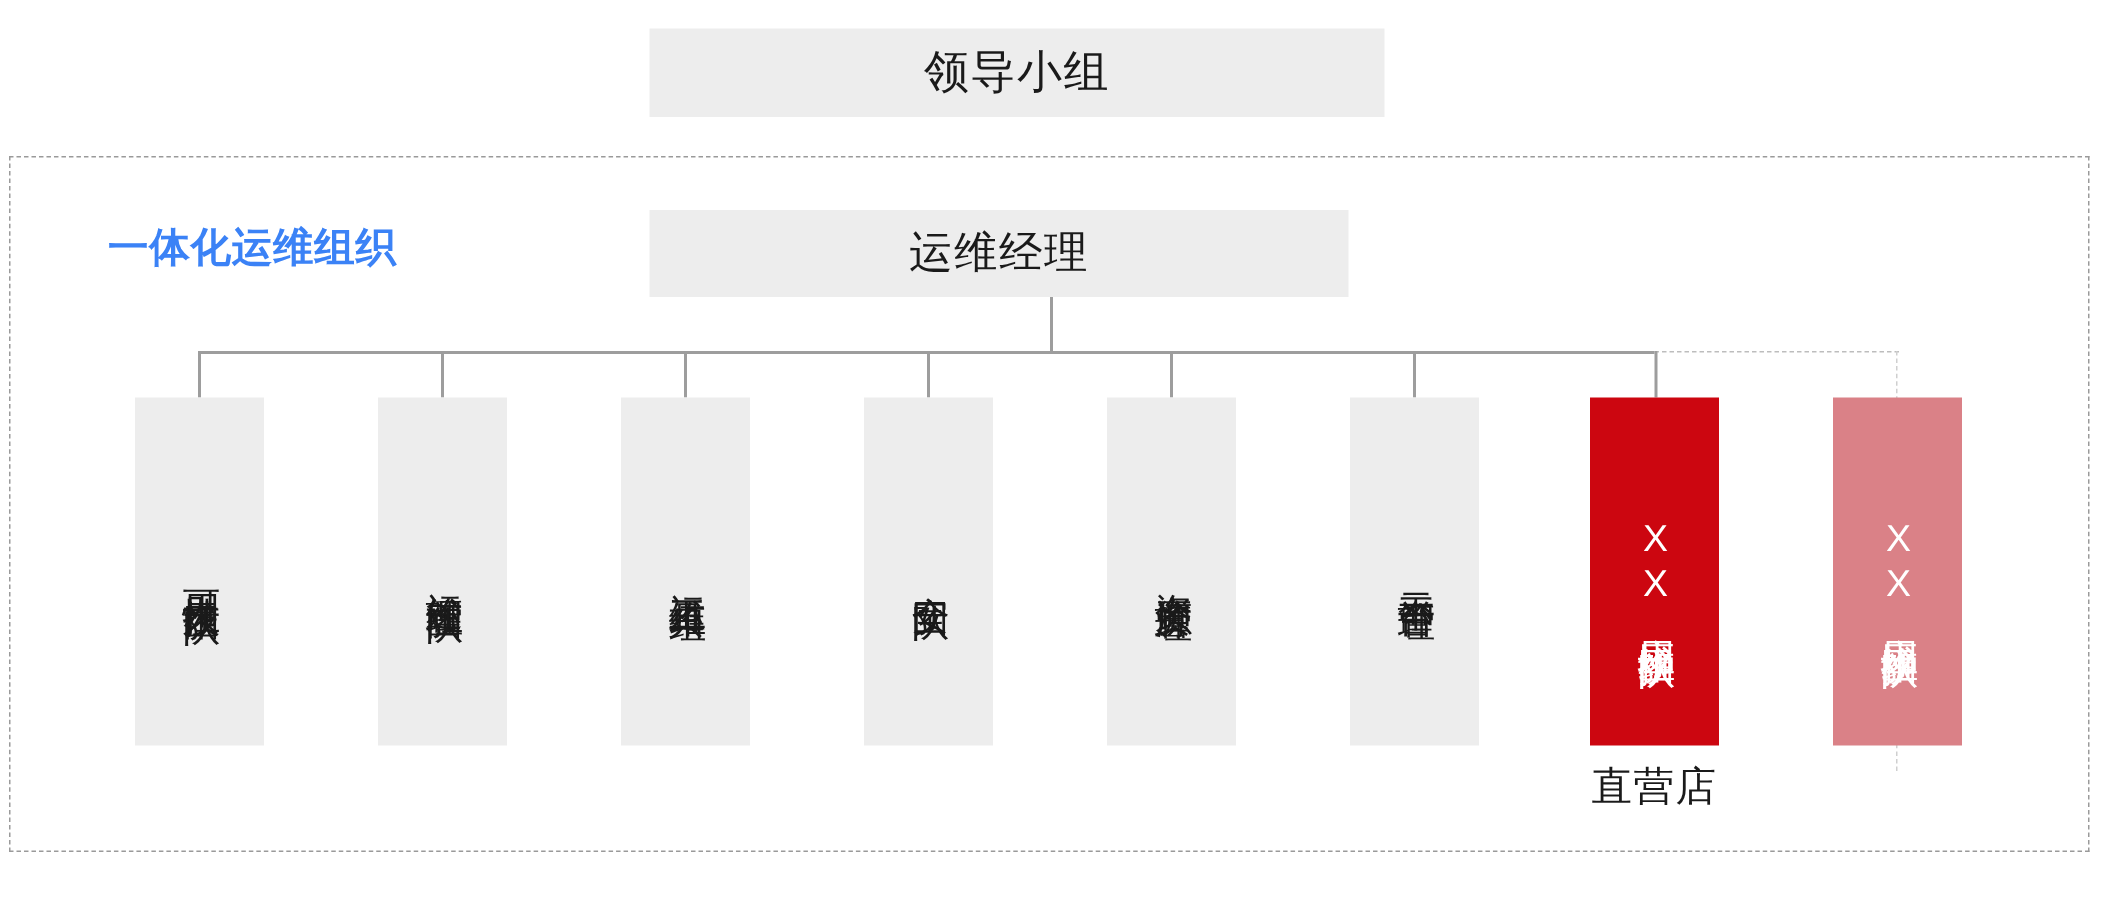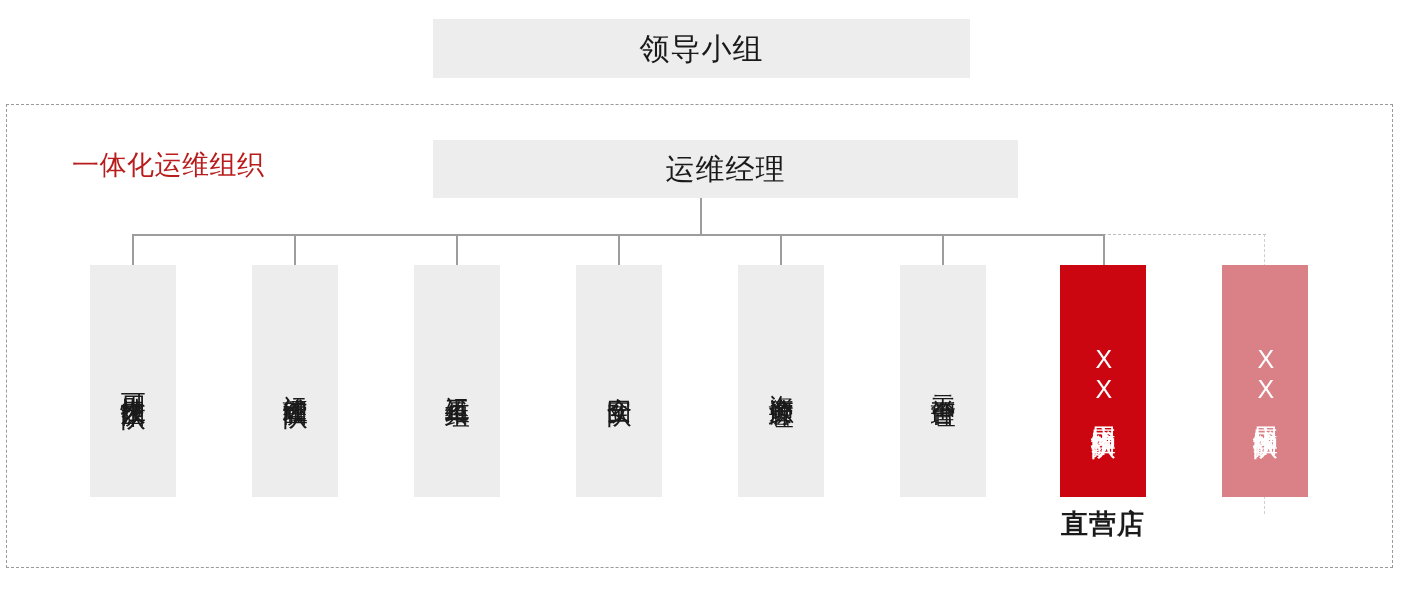--- a/index.html
+++ b/index.html
@@ -30,31 +30,31 @@
     justify-content: center;
     background: #ededed;
     color: #1a1a1a;
     line-height: 1.12;
   }
 
   
   #top-box {
     left: 433px;
     top: 19px;
-    width: 537px;
+    width: 490px;
     height: 59px;
     font-size: 30px;
     letter-spacing: 1px;
   }
 
   
   #manager-box {
     left: 433px;
     top: 140px;
-    width: 585px;
+    width: 466px;
     height: 58px;
     font-size: 29px;
     letter-spacing: 1px;
   }
 
   
   #dashed-container {
     position: absolute;
     left: 6px;
     top: 104px;
@@ -64,22 +64,22 @@
     border: 1.5px dashed #9a9a9a;
     background: transparent;
   }
 
   
   #section-label {
     position: absolute;
     left: 72px;
     top: 147px;
     font-size: 27px;
-    font-weight: normal;
-    color: #b91c1c;
+    font-weight: bold;
+    color: #3b82f6;
     letter-spacing: 0.5px;
     white-space: nowrap;
   }
 
   
   .conn {
     position: absolute;
     background: #9d9d9d;
   }
   .conn-v { width: 1.5px; }
@@ -154,21 +154,20 @@
   
   .caption {
     position: absolute;
     top: 506px;
     width: 150px;
     text-align: center;
     font-size: 27px;
     color: #1a1a1a;
     letter-spacing: 1px;
     white-space: nowrap;
-    font-weight: bold;
   }
 </style>
 </head>
 <body>
 
 <div id="canvas">
 
   <div class="box" id="top-box">
     <span>领导小组</span>
   </div>

